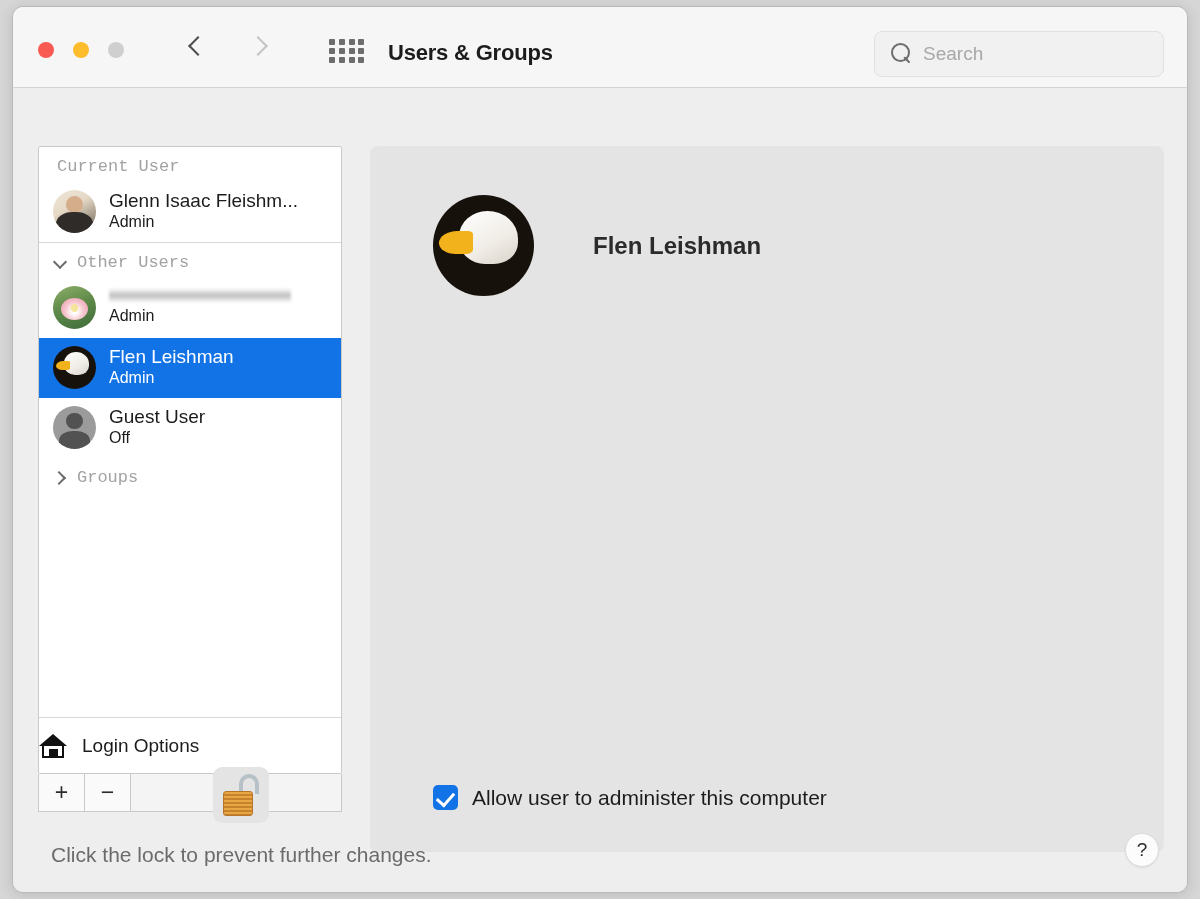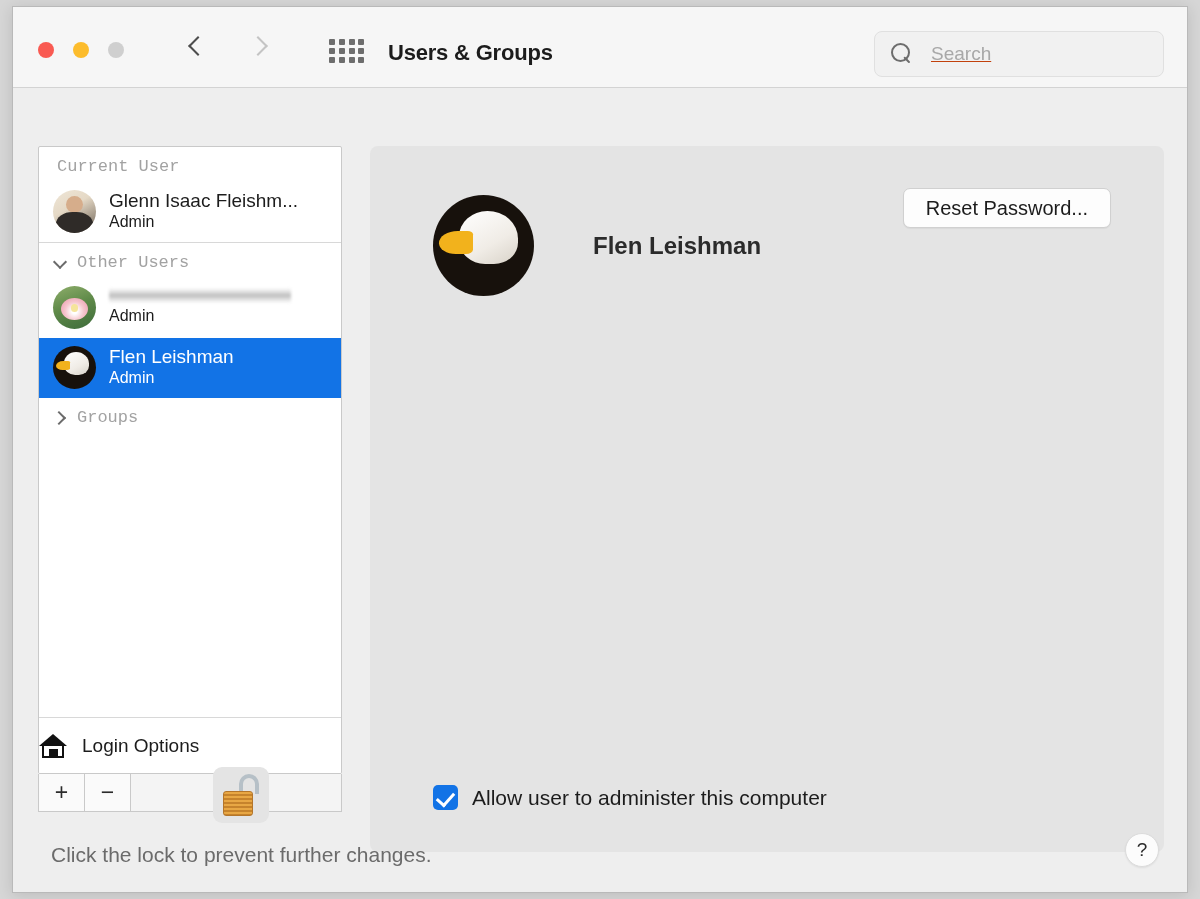--- a/index.html
+++ b/index.html
@@ -7,21 +7,21 @@
     width: 1200px; height: 899px;
     background: #d6d6d6;
     font-family: "Liberation Sans", sans-serif;
     overflow: hidden;
   }
   .window {
     position: absolute;
     left: 12px; top: 6px;
     width: 1176px; height: 887px;
     background: #eeeeee;
-    border-radius: 0;
+    border-radius: 11px;
     border: 1px solid #b9b9b9;
     overflow: hidden;
     box-shadow: 0 2px 14px rgba(0,0,0,0.12);
   }
 
   
   .titlebar {
     position: relative;
     height: 81px;
     background: #f6f6f6;
@@ -74,21 +74,21 @@
     width: 15px; height: 15px; border: 2px solid #6d6d6d; border-radius: 50%;
   }
   .mag::after {
     content: ""; position: absolute; left: 13px; top: 13px;
     width: 8px; height: 2px; background: #6d6d6d;
     transform: rotate(45deg); transform-origin: left center; border-radius: 1px;
   }
   .search-input {
     border: none; background: transparent; outline: none;
     font-family: "Liberation Sans", sans-serif; font-size: 19px;
-    color: #c2410c; margin-left: 18px; width: 210px; text-decoration: underline;
+    color: #c2410c; margin-left: 10px; width: 210px;
   }
   .search-input::placeholder { color: #a8a8a8; }
 
   
   .content { position: relative; height: 805px; background: #eeeeee; }
 
   
   .sidebar {
     position: absolute; left: 25px; top: 58px;
     width: 304px; height: 628px;
@@ -375,20 +375,27 @@
       </div>
 
       <div class="user-row selected">
         <span class="avatar av-eagle"></span>
         <span class="user-meta">
           <span class="user-name">Flen Leishman</span>
           <span class="user-role">Admin</span>
         </span>
       </div>
 
+      <div class="user-row">
+        <span class="avatar av-guest"></span>
+        <span class="user-meta">
+          <span class="user-name">Guest User</span>
+          <span class="user-role">Off</span>
+        </span>
+      </div>
 
       <div class="section-header with-arrow">
         <span class="disc collapsed"></span>
         <span>Groups</span>
       </div>
 
       <div class="login-options">
         <span class="home-icon">
           <span class="roof"></span>
             <span class="body"></span>
@@ -403,21 +410,20 @@
       <span class="ar-btn">−</span>
       <span class="ar-rest"></span>
     </div>
 
     <div class="panel">
       <div class="panel-head">
         <span class="big-avatar av-eagle"></span>
         <span class="panel-name">Flen Leishman</span>
       </div>
 
-      <button class="reset-btn">Reset Password...</button>
 
       <div class="admin-check">
         <span class="cbox"></span>
         <span class="cbox-label">Allow user to administer this computer</span>
       </div>
     </div>
 
     <div class="footer-lock">
       <span class="lock-icon">
         <span class="lock-shackle"></span>

